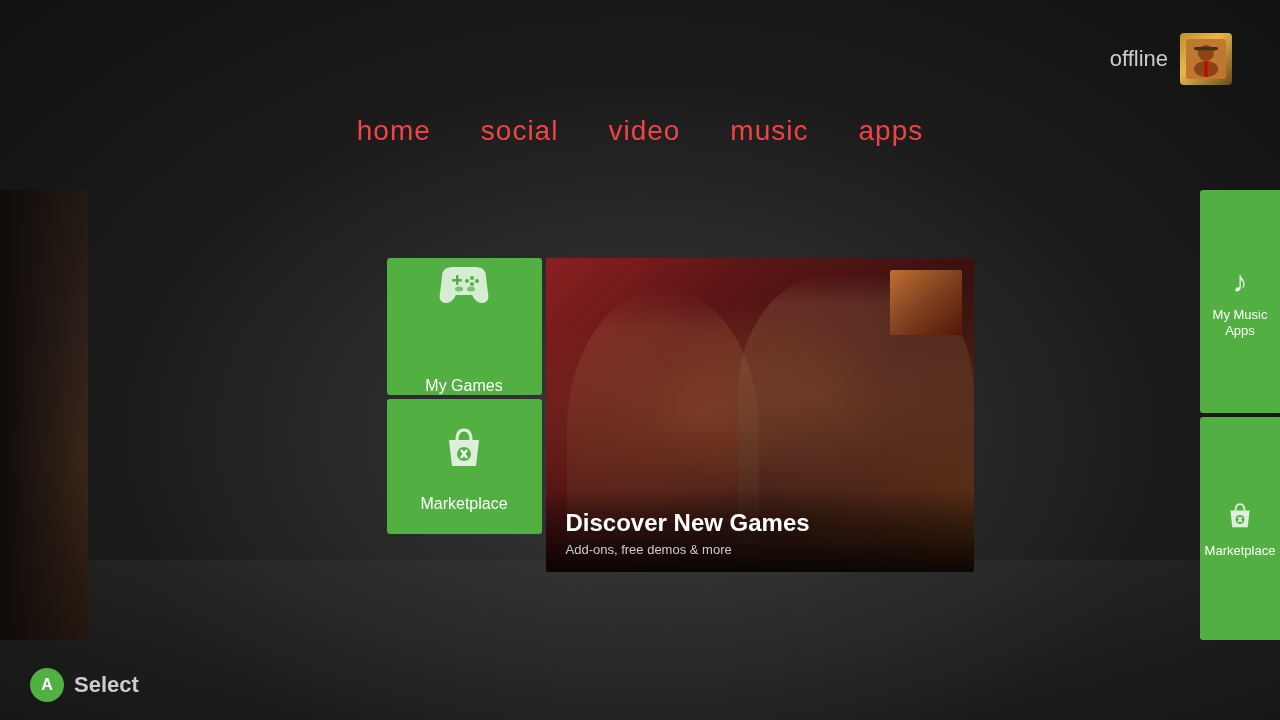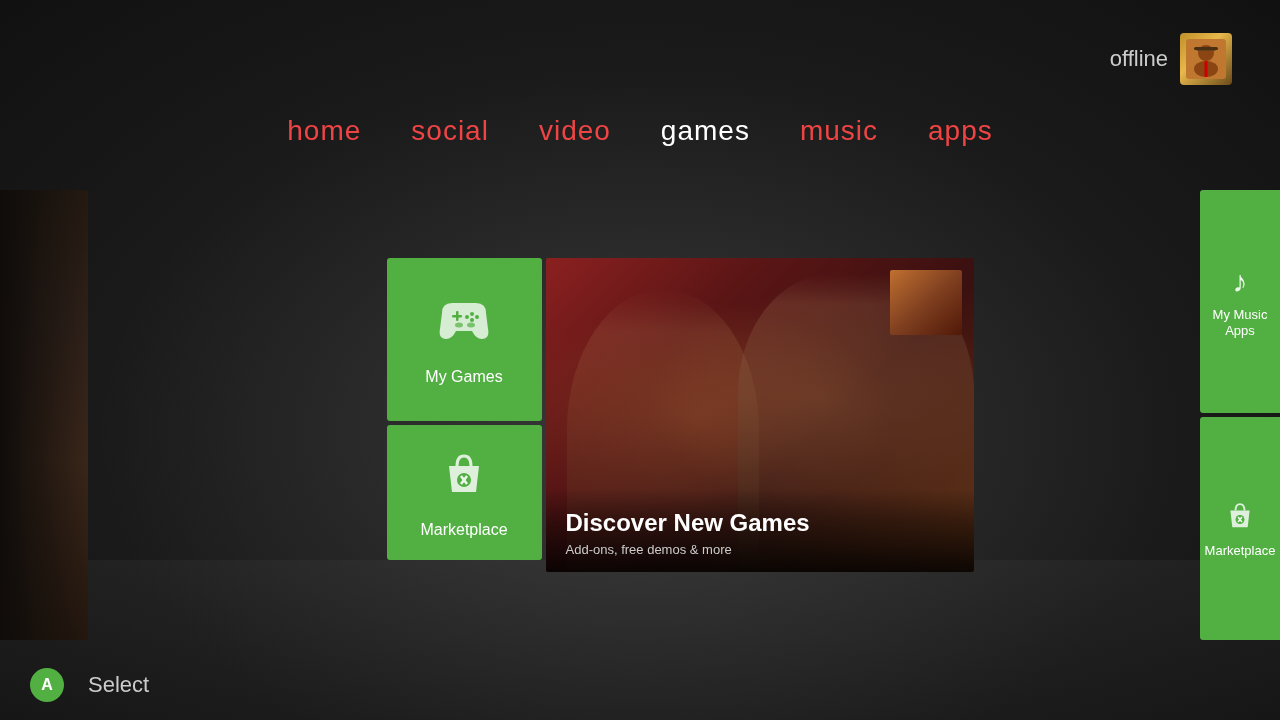--- a/index.html
+++ b/index.html
@@ -130,21 +130,22 @@
       align-items: center;
       justify-content: center;
       background: #52b043;
       border-radius: 3px;
       cursor: pointer;
       position: relative;
       gap: 10px;
     }
 
     .tile-top {
-      height: 163px;
+      height: 137px;
+      justify-content: space-between;
     }
 
     .tile-bottom {
       height: 135px;
     }
 
     .tile-icon {
       font-size: 55px;
       color: rgba(255,255,255,0.9);
     }
@@ -342,22 +343,21 @@
       justify-content: center;
       font-size: 16px;
       font-weight: 700;
       color: #fff;
       flex-shrink: 0;
     }
 
     .select-label {
       font-size: 22px;
       color: #ccc;
-      font-weight: 400;
-      margin-left: 14px;
+      font-weight: 700;
     }
 
     
     .left-people-preview {
       position: absolute;
       left: 0;
       top: 0;
       bottom: 0;
       width: 88px;
       overflow: hidden;
@@ -394,21 +394,20 @@
         </svg>
       </div>
     </div>
   </div>
 </div>
 
 <nav class="nav">
   <span class="nav-item">home</span>
   <span class="nav-item">social</span>
   <span class="nav-item">video</span>
-  <span class="nav-item active">games</span>
   <span class="nav-item">music</span>
   <span class="nav-item">apps</span>
 </nav>
 
 <div class="content-area">
 
   <div class="left-people-preview">
     <div class="left-people-bg"></div>
   </div>
 

